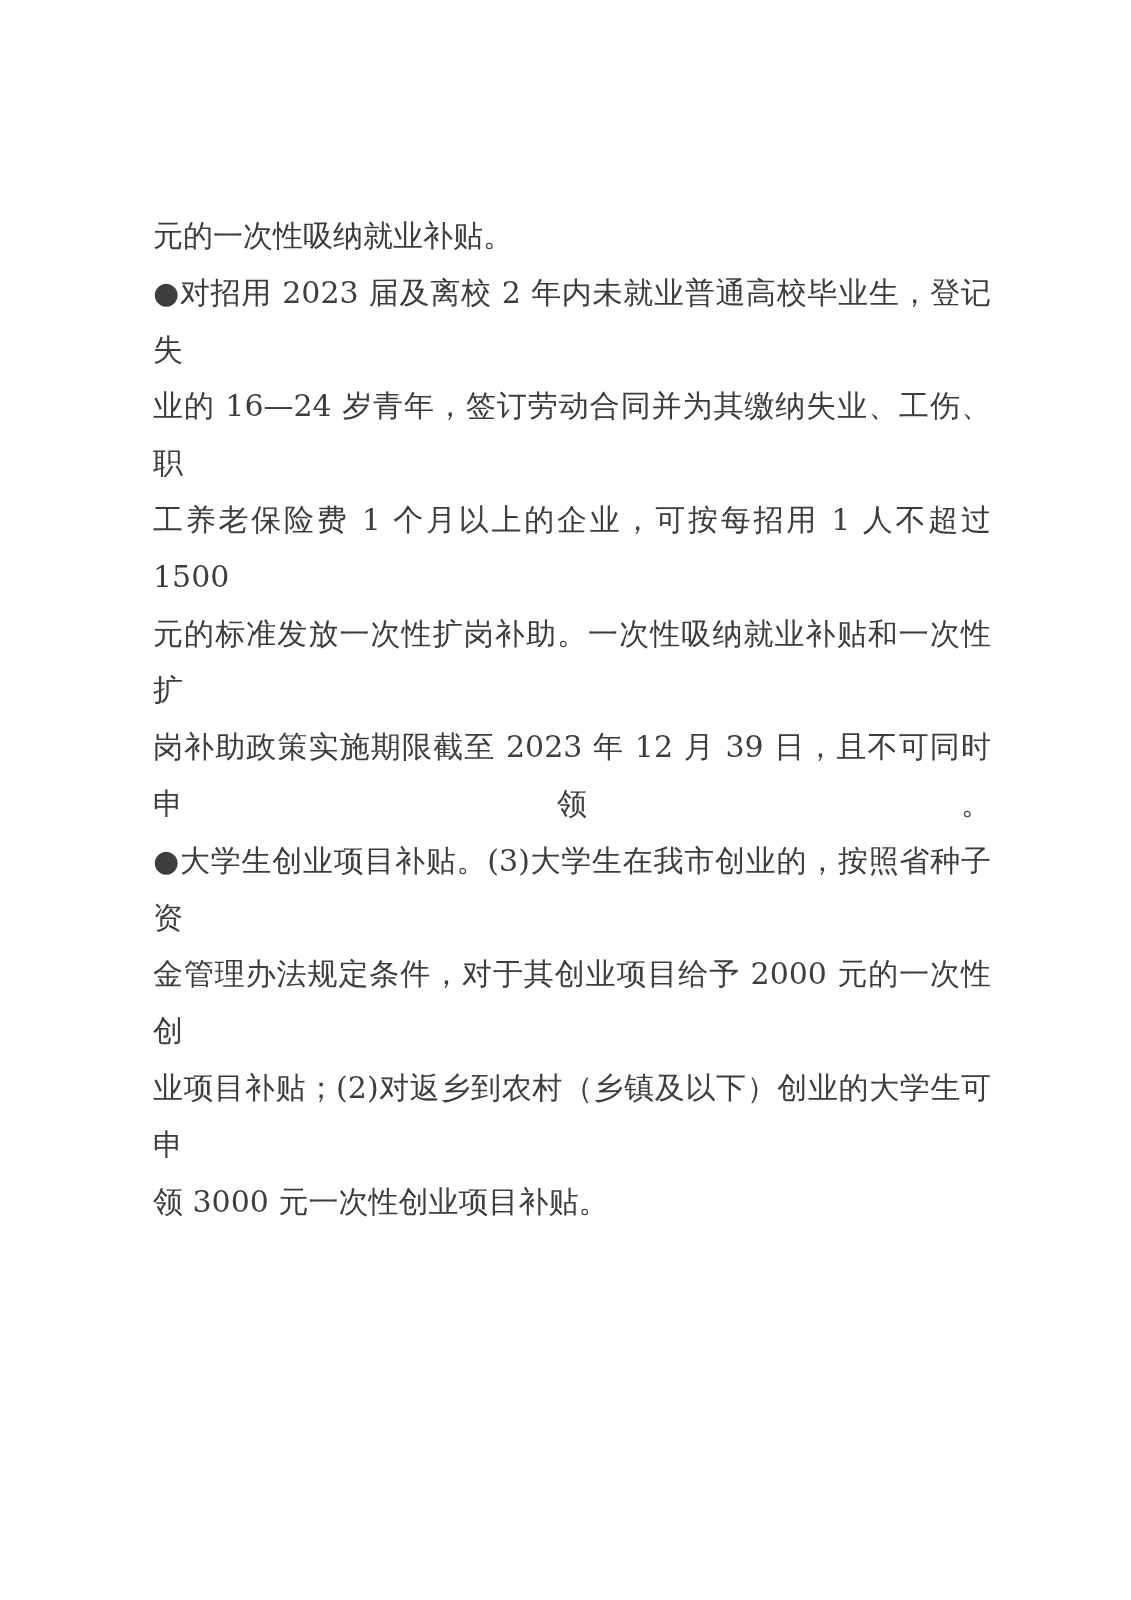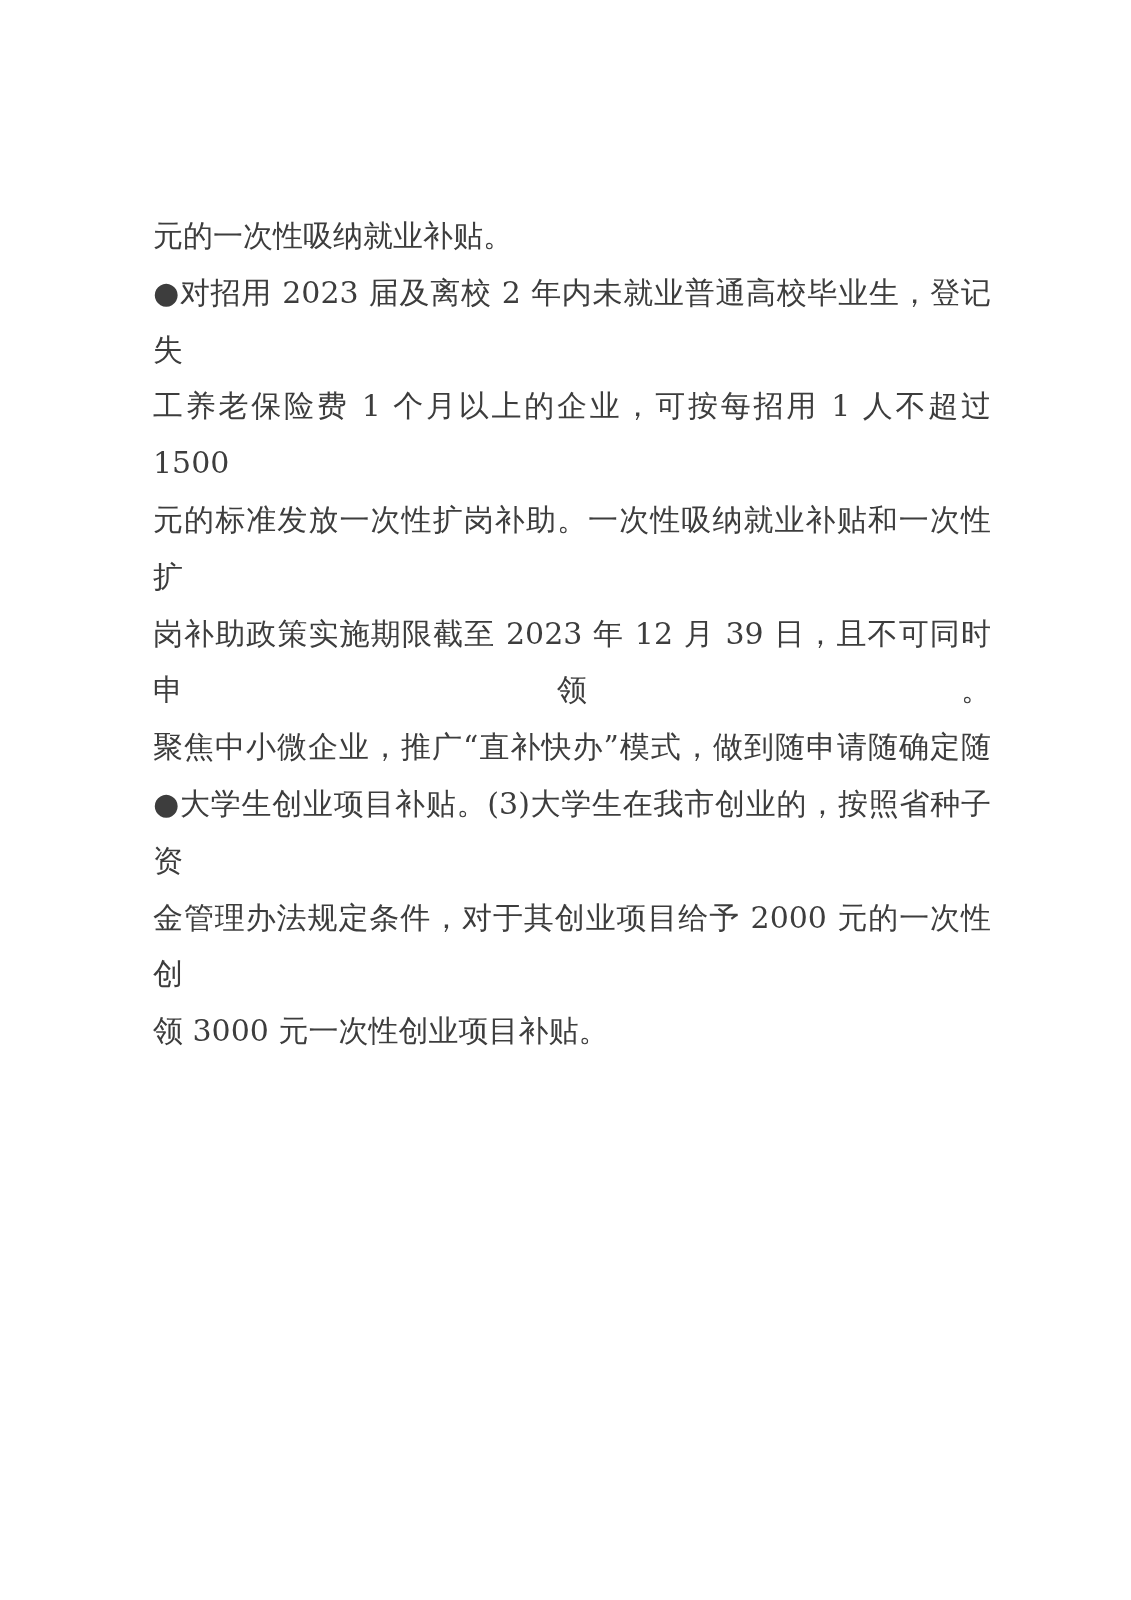--- a/index.html
+++ b/index.html
@@ -48,27 +48,28 @@
 
 <div class="page">
   <div class="textblock">
 
     <div class="para">
       <div class="sl">元的一次性吸纳就业补贴。</div>
     </div>
 
     <div class="para">
       <div class="jl">●对招用 2023 届及离校 2 年内未就业普通高校毕业生，登记失</div>
+      <div class="jl">业的 16—24 岁青年，签订劳动合同并为其缴纳失业、工伤、职</div>
       <div class="jl">工养老保险费 1 个月以上的企业，可按每招用 1 人不超过 1500</div>
       <div class="jl">元的标准发放一次性扩岗补助。一次性吸纳就业补贴和一次性扩</div>
       <div class="jl">岗补助政策实施期限截至 2023 年 12 月 39 日，且不可同时申领。</div>
-      <div class="jl">聚焦中小微企业，推广“直补快办”模式，做到随申请随确定随</div>
     </div>
 
 
     <div class="para">
       <div class="jl">●大学生创业项目补贴。(3)大学生在我市创业的，按照省种子资</div>
       <div class="jl">金管理办法规定条件，对于其创业项目给予 2000 元的一次性创</div>
+      <div class="jl">业项目补贴；(2)对返乡到农村（乡镇及以下）创业的大学生可申</div>
       <div class="sl">领 3000 元一次性创业项目补贴。</div>
     </div>
 
   </div>
 </div>
 
 </body></html>

